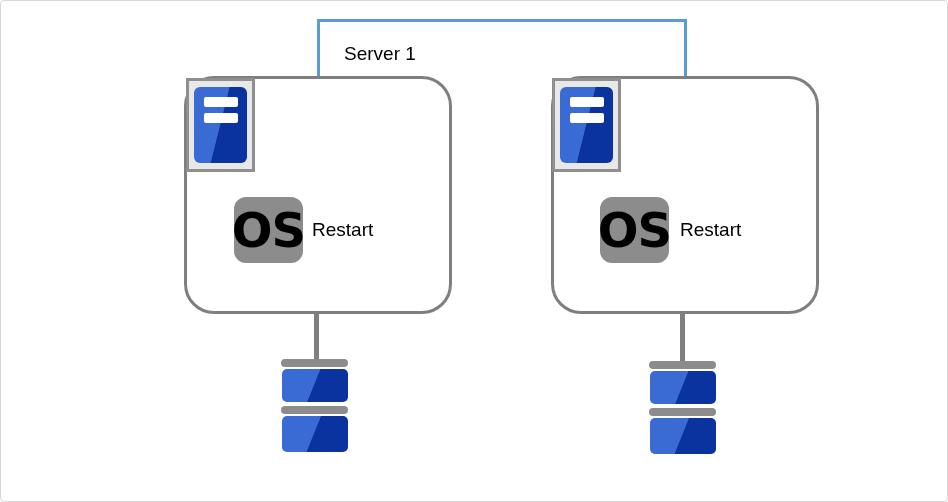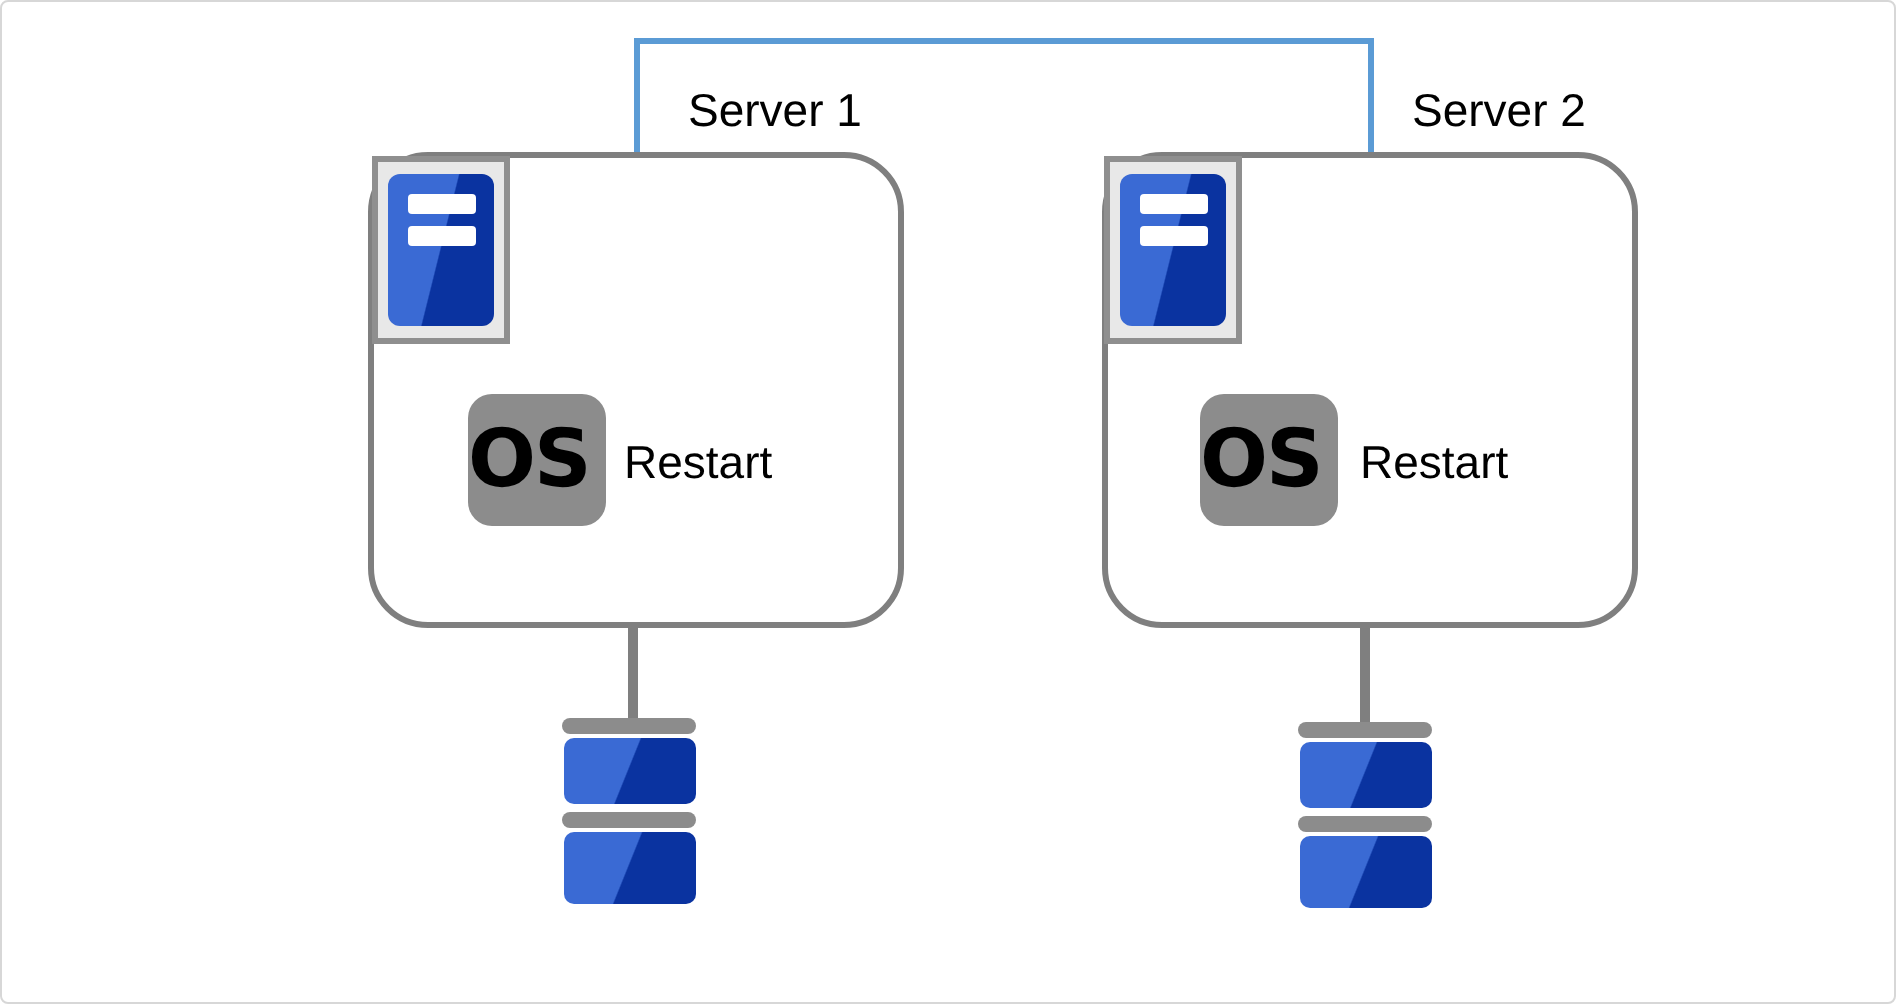--- a/index.html
+++ b/index.html
@@ -15,21 +15,21 @@
     color: #000;
   }
   .interconnect {
     position: absolute;
     left: 0; top: 0;
     width: 948px; height: 502px;
     pointer-events: none;
   }
   .label {
     position: absolute;
-    font-size: 23px;
+    font-size: 19px;
     line-height: 1;
     white-space: nowrap;
     color: #000;
     text-align: center;
   }
   .server-box {
     position: absolute;
     top: 75px;
     width: 262px;
     height: 232px;
@@ -63,23 +63,24 @@
   .server-glyph .bar.b2 { top: 26px; }
   .os-icon {
     position: absolute;
     top: 196px;
     width: 69px;
     height: 66px;
     border-radius: 12px;
     background: #8c8c8c;
     display: flex;
     align-items: center;
+    justify-content: center;
     font-family: "DejaVu Sans", sans-serif;
     font-weight: bold;
-    font-size: 40px;
+    font-size: 48px;
     letter-spacing: -1px;
     color: #000;
   }
   .disk-connector {
     position: absolute;
     top: 313px;
     width: 5px;
     height: 47px;
     background: #7f7f7f;
     z-index: 1;
@@ -109,21 +110,20 @@
 </head>
 <body>
 
 <div class="canvas">
 
   <svg class="interconnect" viewBox="0 0 948 502">
     <path d="M 317.5 76 L 317.5 19.5 L 684.5 19.5 L 684.5 76" fill="none" stroke="#5b9bd5" stroke-width="3"></path>
   </svg>
 
   <div class="label" style="left:343px; top:43px;">Server 1</div>
-  <div class="label" style="left:705px; top:43px;">Server 2</div>
 
   <div class="server-box" style="left:183px;"></div>
   <div class="server-icon" style="left:185px;">
     <div class="server-glyph">
       <div class="bar b1"></div>
       <div class="bar b2"></div>
     </div>
   </div>
   <div class="os-icon" style="left:233px;">
     <span>OS</span>

